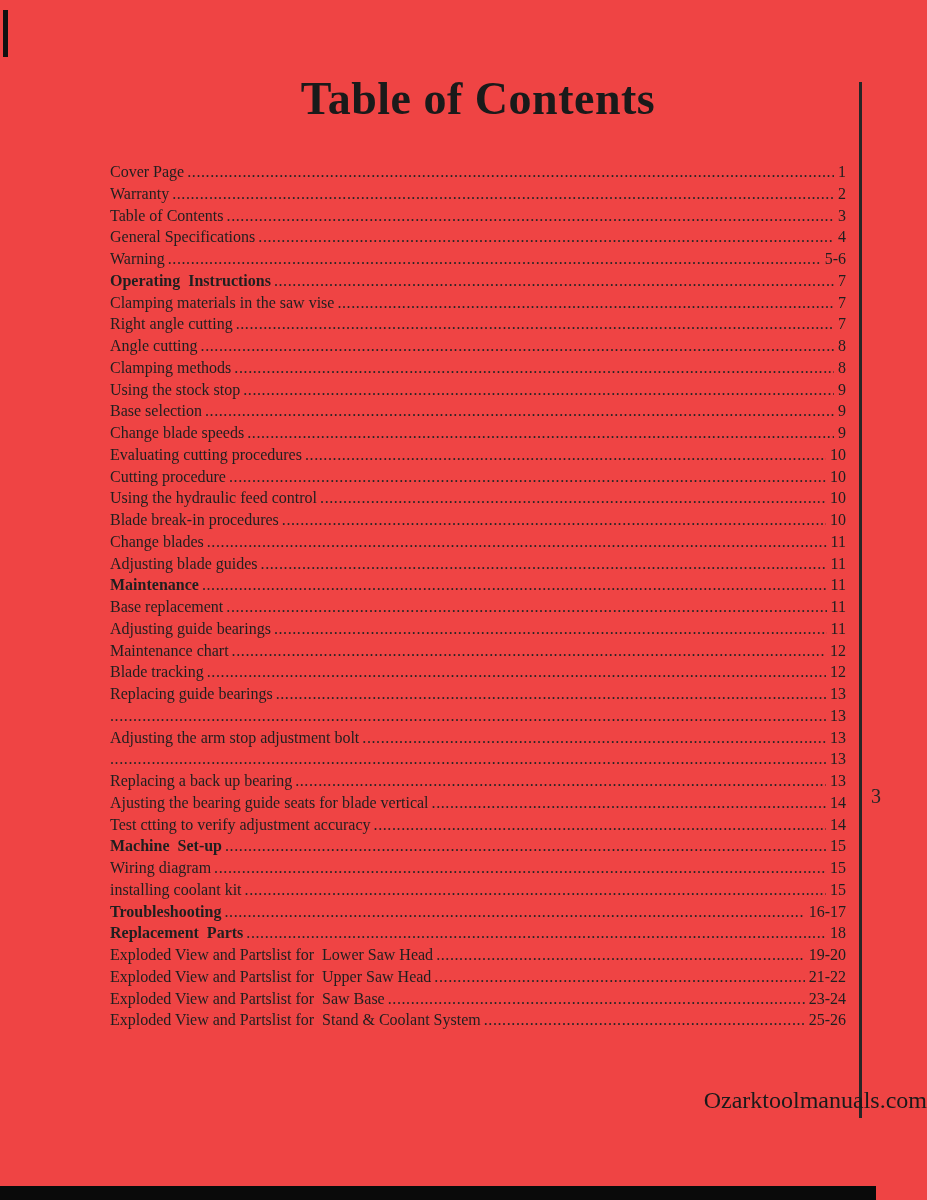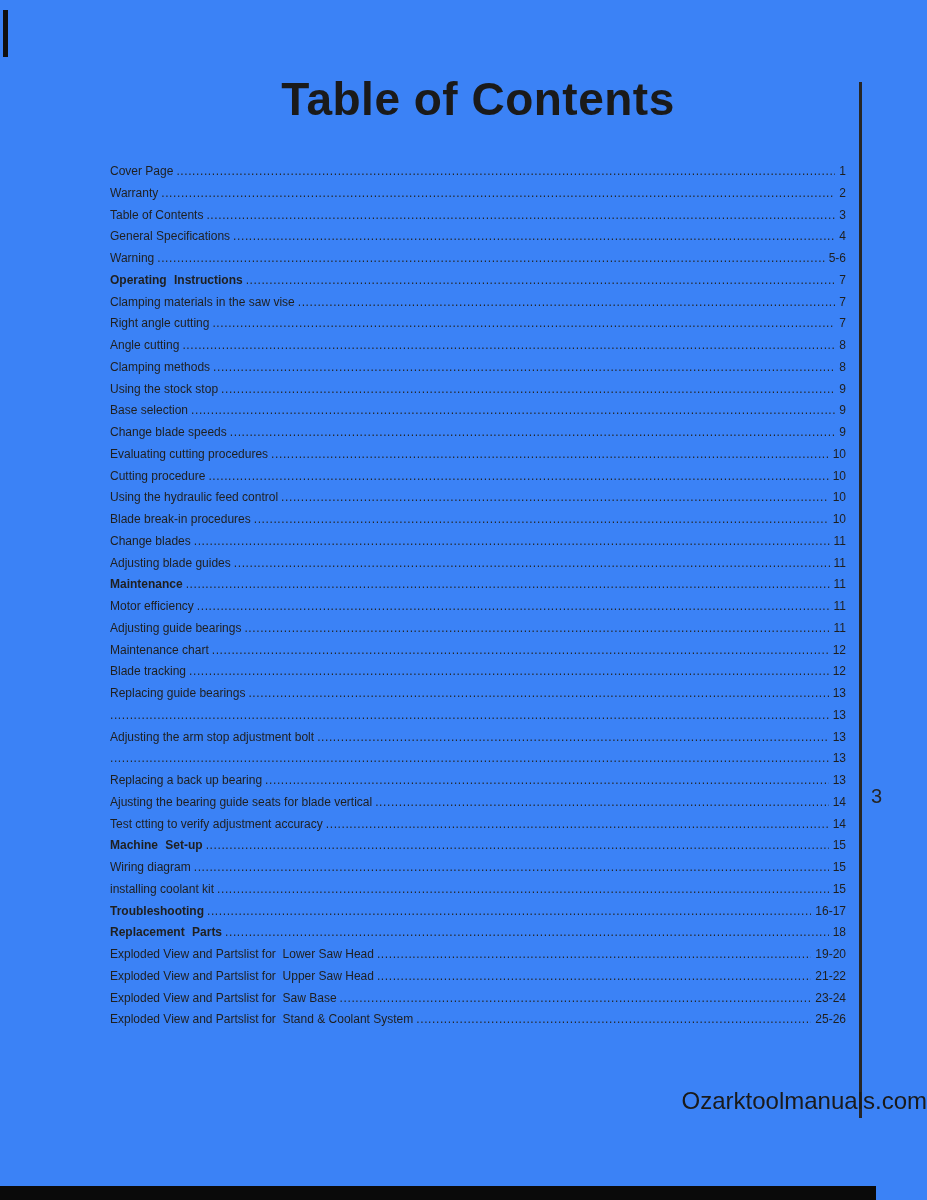--- a/index.html
+++ b/index.html
@@ -1,22 +1,22 @@
 <!DOCTYPE html>
 <html><head>
 <meta charset="utf-8">
 <style>
   html, body { margin: 0; padding: 0; background: #ffffff; }
   .page {
     position: relative;
     width: 927px;
     height: 1200px;
-    background: #3b82f6;
+    background: #ef4444;
     overflow: hidden;
-    font-family: Liberation Sans, sans-serif;
+    font-family: Liberation Serif, serif;
     color: #1f1f1f;
   }
   .scan-tick-topleft {
     position: absolute;
     left: 3px; top: 10px;
     width: 5px; height: 47px;
     background: #101010;
   }
   .title {
     position: absolute;
@@ -32,21 +32,21 @@
   }
   .toc {
     position: absolute;
     left: 110px; top: 161px;
     width: 736px;
   }
   .toc-row {
     display: flex;
     align-items: center;
     height: 21.75px;
-    font-size: 12px;
+    font-size: 16px;
     line-height: 21.75px;
     white-space: nowrap;
   }
   .toc-label {
     white-space: pre;
     flex: 0 0 auto;
     margin-right: 3px;
   }
   .toc-row.bold .toc-label {
     font-weight: 700;
@@ -195,21 +195,21 @@
         <span class="toc-label">Adjusting blade guides</span>
         <span class="leader">....................................................................................................................................................................................................................................................................</span>
         <span class="toc-page">11</span>
       </div>
       <div class="toc-row bold">
         <span class="toc-label">Maintenance</span>
         <span class="leader">....................................................................................................................................................................................................................................................................</span>
         <span class="toc-page">11</span>
       </div>
       <div class="toc-row">
-        <span class="toc-label">Motor efficiency</span>
+        <span class="toc-label">Base replacement</span>
         <span class="leader">....................................................................................................................................................................................................................................................................</span>
         <span class="toc-page">11</span>
       </div>
       <div class="toc-row">
         <span class="toc-label">Adjusting guide bearings</span>
         <span class="leader">....................................................................................................................................................................................................................................................................</span>
         <span class="toc-page">11</span>
       </div>
       <div class="toc-row">
         <span class="toc-label">Maintenance chart</span>

